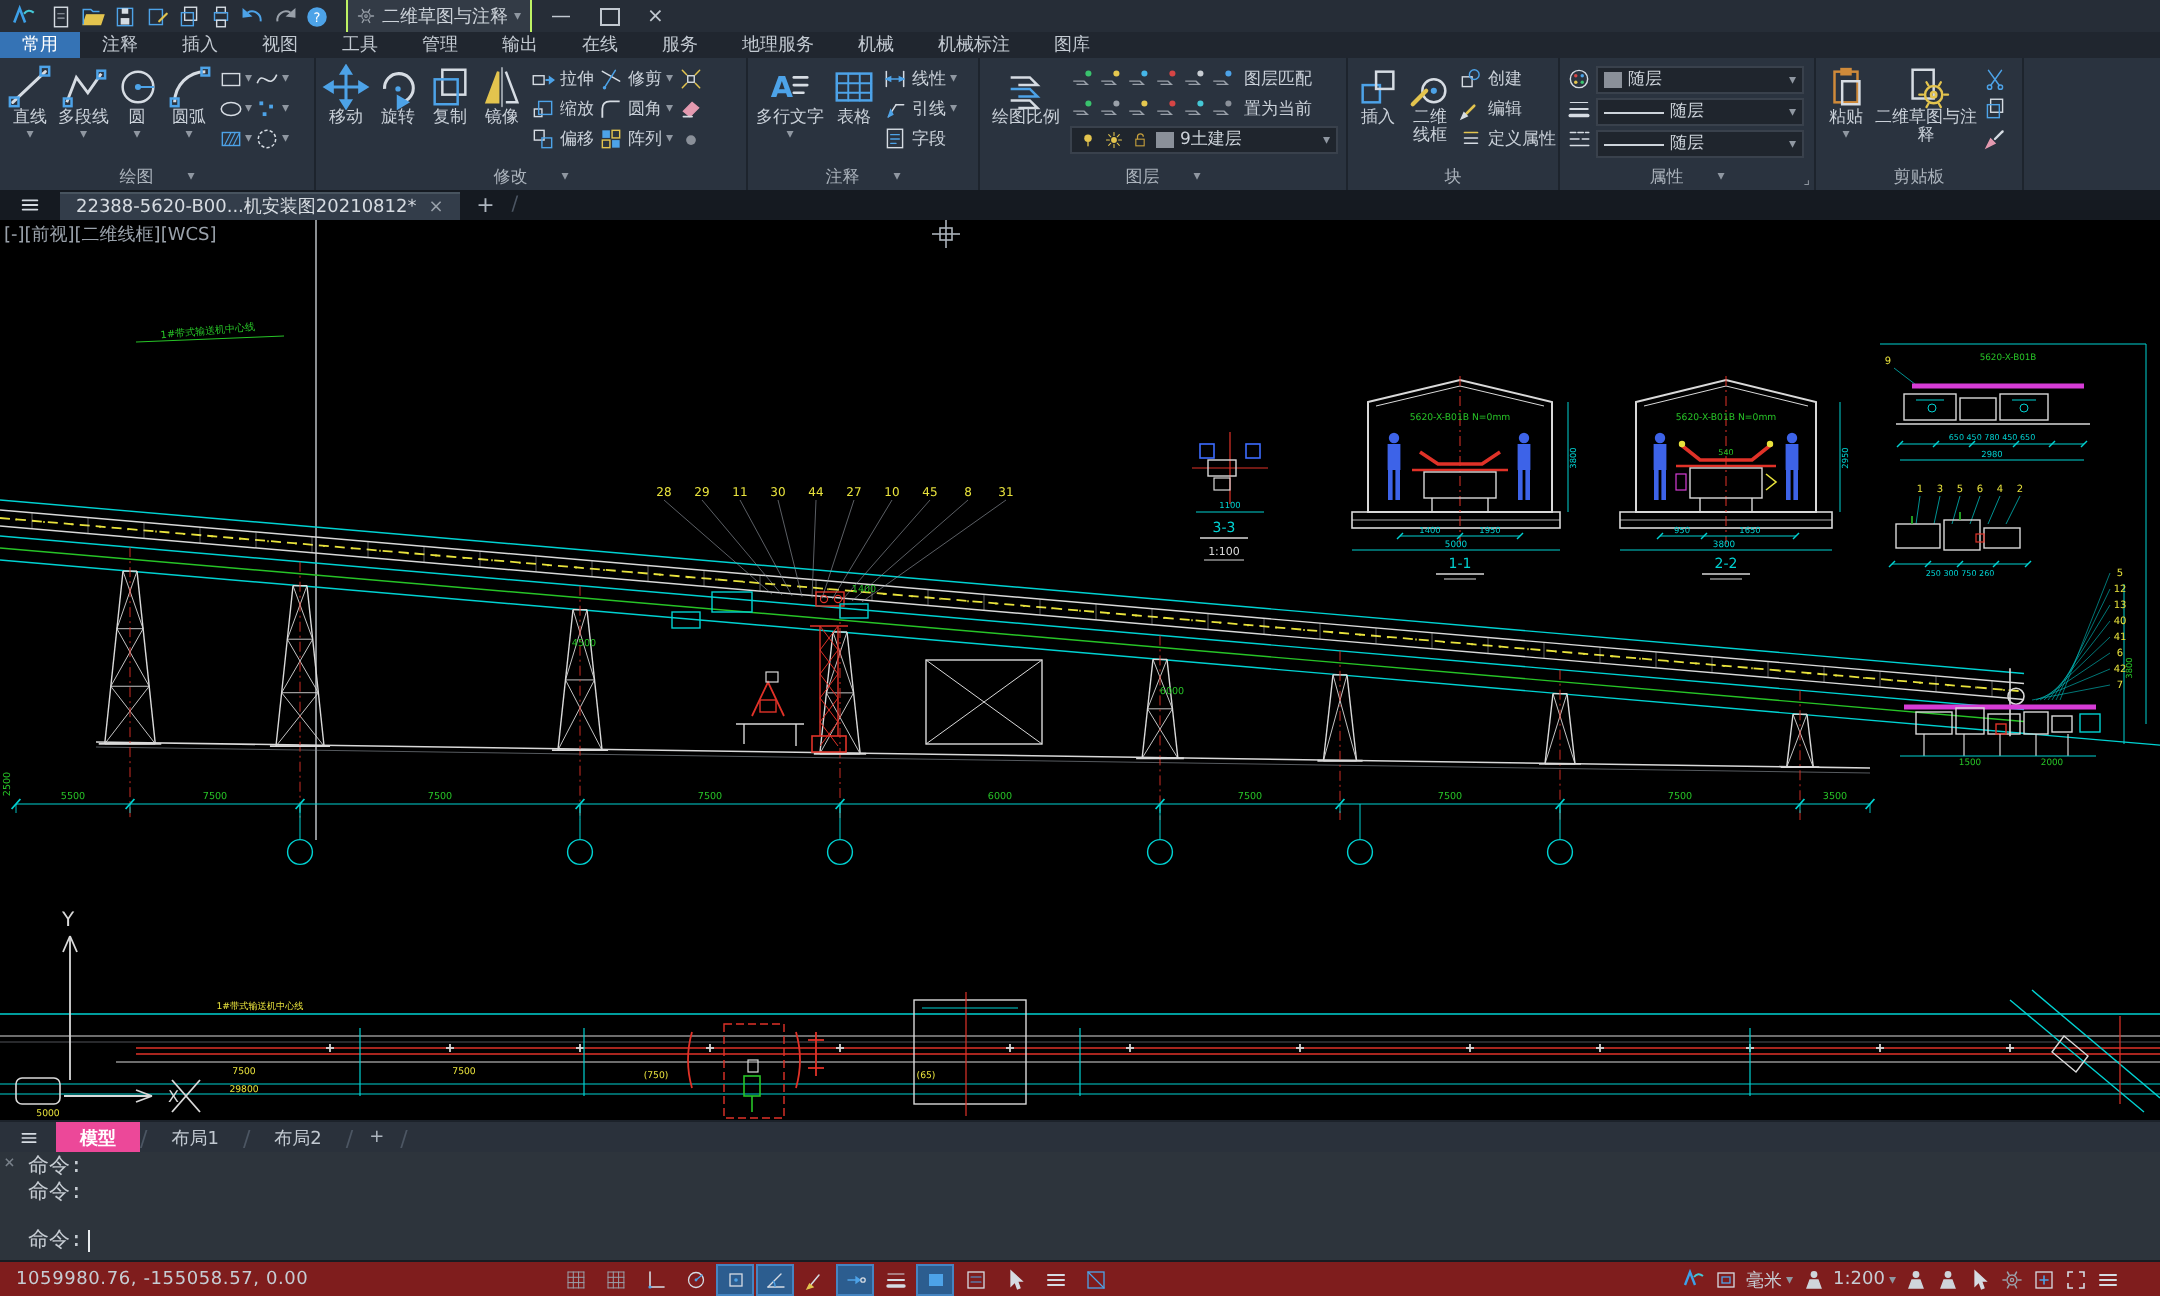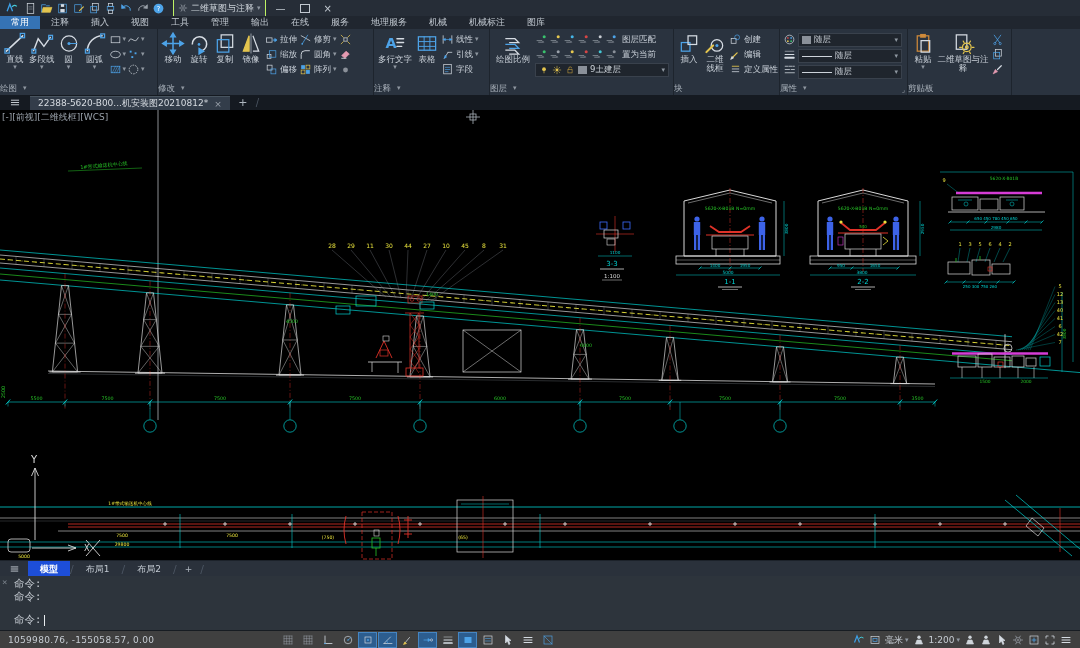--- a/index.html
+++ b/index.html
@@ -23,21 +23,21 @@
   .maxbox{width:8px;height:7px;border:1px solid #c2c9d1;display:inline-block;}
   
   .rtabs{position:absolute;left:0;top:16px;width:1080px;height:13px;background:#20262f;display:flex;
          align-items:center;font-size:9px;color:#c2c9d1;}
   .rtab{padding:0 11px;display:flex;align-items:center;cursor:default;}
   .rtab.active{background:#3573b5;color:#fff;}
   
   .ribbon{position:absolute;left:0;top:29px;width:1080px;height:66px;background:#2a333f;display:flex;}
   .panel{display:flex;flex-direction:column;border-right:1px solid #1d242d;box-sizing:border-box;}
   .pbody{flex:1;display:flex;align-items:flex-start;padding:3px 3px 0 3px;gap:2px;}
-  .pfoot{height:13px;display:flex;align-items:center;gap:6px;color:#aab2bb;
+  .pfoot{height:13px;display:flex;align-items:center;justify-content:center;gap:17px;color:#aab2bb;
          font-size:8.5px;position:relative;}
   .launcher{position:absolute;right:2px;bottom:1px;color:#8f97a1;font-size:7px;}
   .bigbtn{display:flex;flex-direction:column;align-items:center;color:#c9d0d8;font-size:8.5px;line-height:1.1;
           text-align:center;}
   .bigbtn .ic{width:24px;height:23px;}
   .smallcol{display:flex;flex-direction:column;justify-content:flex-start;}
   .smallbtn{display:flex;align-items:center;gap:2px;height:15px;font-size:8.5px;color:#c9d0d8;white-space:nowrap;}
   .smallbtn .ic{width:13px;height:13px;}
   .minigrid-row{display:flex;align-items:center;height:15px;gap:1px;}
   .minigrid-row .ic{width:13px;height:13px;}
@@ -59,39 +59,39 @@
   .dsl{color:#4c5663;font-size:10px;display:flex;align-items:center;}
   
   .canvas{position:absolute;left:0;top:110px;width:1080px;height:450px;background:#000;}
   .vplabel{position:absolute;left:2px;top:1px;color:#9aa2ab;font-size:9px;z-index:3;}
   
   .ltabs{position:absolute;left:0;top:560px;width:1080px;height:16px;background:#2a313b;display:flex;
          align-items:stretch;font-size:9px;color:#c2c9d1;border-top:1px solid #1c222a;}
   .lmenu{width:28px;display:flex;align-items:center;justify-content:center;}
   .lmenu .ic{width:13px;height:10px;}
   .ltab{padding:0 12px;display:flex;align-items:center;}
-  .ltab.active{background:#1d4ed8;color:#fff;font-weight:bold;}
+  .ltab.active{background:#ec4899;color:#fff;font-weight:bold;}
   .lsl{color:#4c5663;display:flex;align-items:center;font-size:11px;}
   .lplus{padding:0 8px;display:flex;align-items:center;color:#aeb6bf;}
   
   .cmd{position:absolute;left:0;top:576px;width:1080px;height:54px;background:#2d343c;
        font-family:"DejaVu Sans Mono",monospace;font-size:10.5px;color:#c6ccd3;}
   .cmdclose{position:absolute;left:2px;top:1px;color:#79818a;font-size:9px;}
   .cmdhist{padding:1px 0 0 14px;line-height:13px;}
   .cmdprompt{position:absolute;left:14px;bottom:3px;display:flex;align-items:center;gap:1px;}
   .caret{display:inline-block;width:1px;height:11px;background:#e8ecef;margin-left:2px;}
   
-  .statusbar{position:absolute;left:0;top:630px;width:1080px;height:18px;background:#404040;display:flex;
+  .statusbar{position:absolute;left:0;top:630px;width:1080px;height:18px;background:#7f1d1d;display:flex;
              align-items:center;font-size:9px;color:#c6ccd3;border-top:1px solid #171c22;}
   .coords{width:150px;padding-left:8px;letter-spacing:.3px;}
   .sgroup{display:flex;align-items:center;gap:1px;margin-left:120px;}
   .sico{width:17px;height:14px;display:flex;align-items:center;justify-content:center;border:1px solid transparent;}
   .sico .ic{width:12px;height:12px;}
   .sico.act{background:#2c5d8f;border-color:#4585c2;}
-  .sright{margin-left:auto;display:flex;align-items:center;gap:4px;padding-right:8px;}
+  .sright{margin-left:auto;display:flex;align-items:center;gap:4px;padding-right:20px;}
   .sright .ic{width:12px;height:12px;}
   .sright .txt{display:flex;align-items:center;gap:2px;}
 </style>
 </head>
 <body>
 
 <div class="app">
 
   <div class="titlebar">
     <span class="ic logoic">

